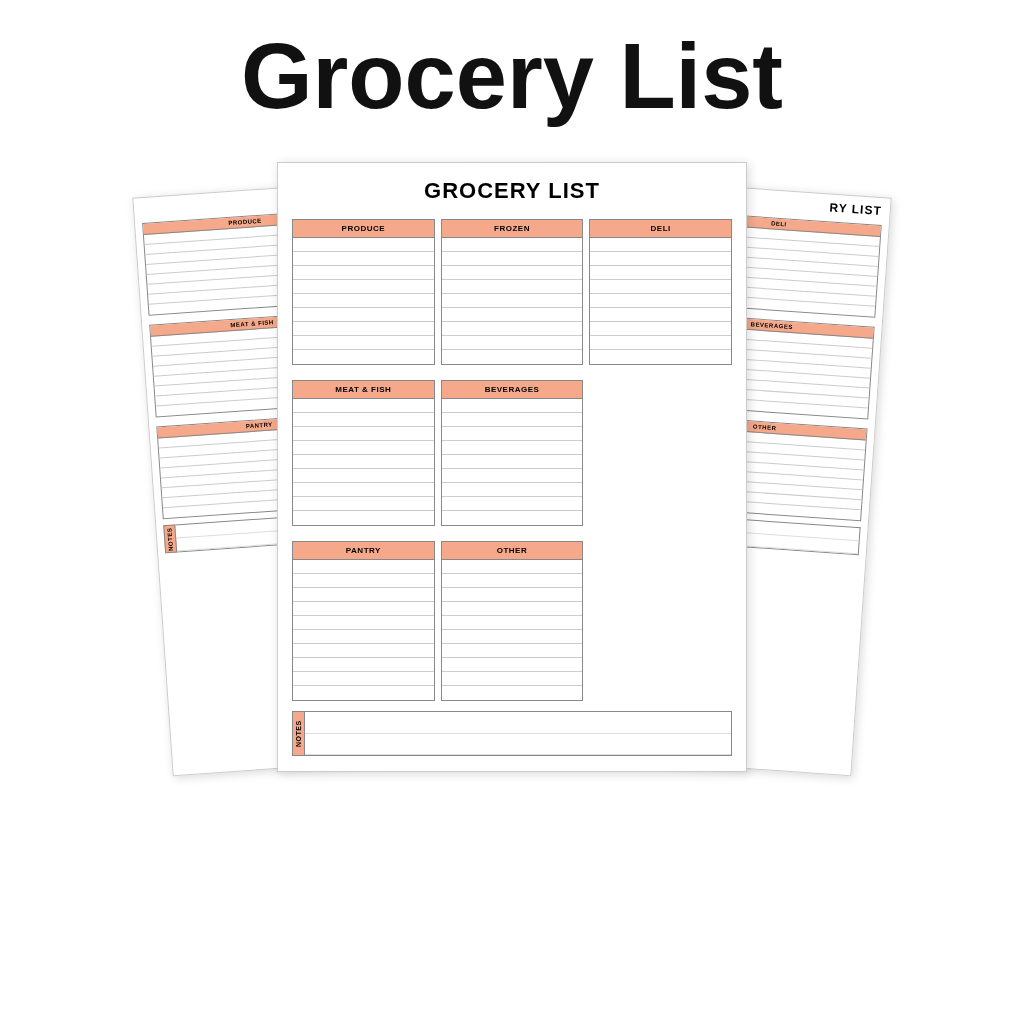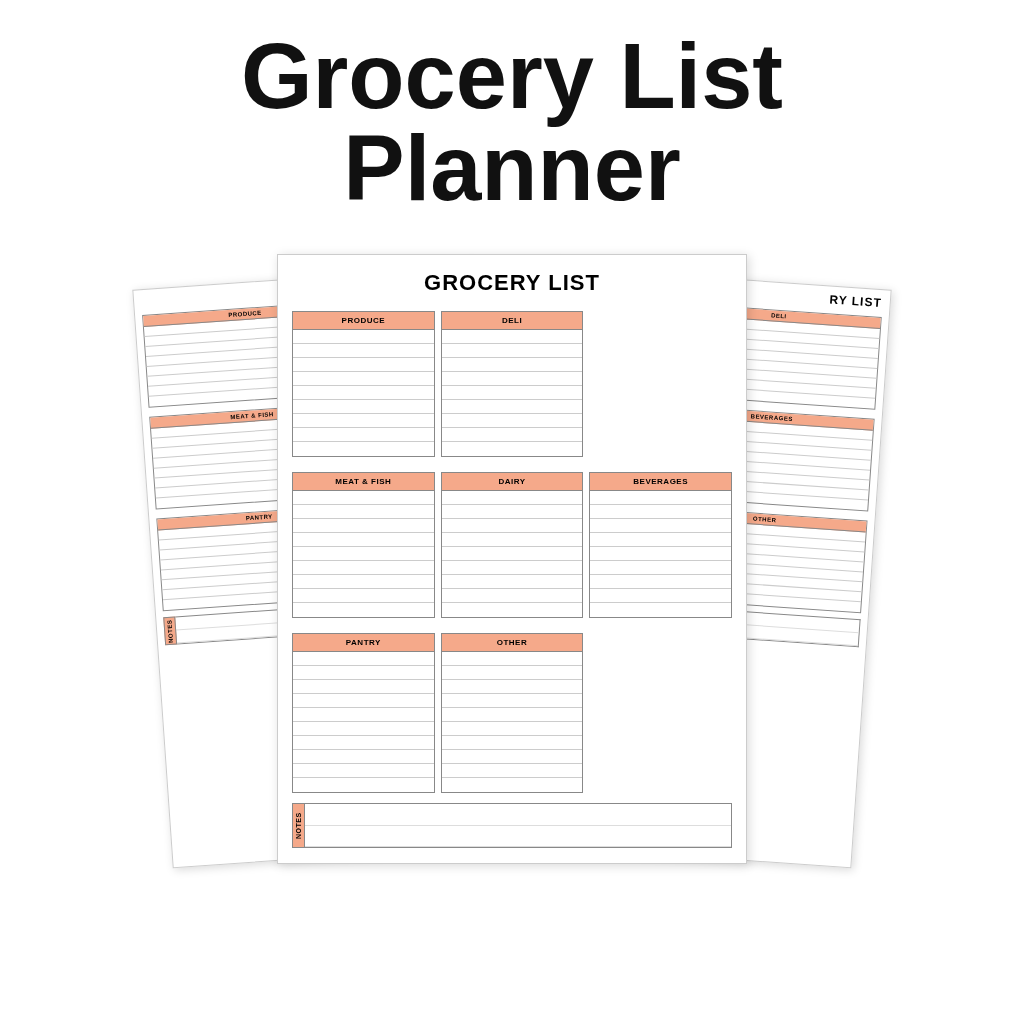--- a/index.html
+++ b/index.html
@@ -220,21 +220,20 @@
     .side-sheet .sheet-title-small {
       font-size: 11px;
       padding: 6px 0 4px 0;
     }
   </style>
 </head>
 <body>
 
 <div class="page-title">
   <span>Grocery List</span><br>
-  <span>Planner</span>
 </div>
 
 <div class="sheets-container">
 
   <div class="sheet sheet-back-left side-sheet">
     <div class="sheet-title-small">GROCE</div>
 
     <div class="grid-section-2col">
       <div class="category-block">
         <div class="category-header">PRODUCE</div>
@@ -442,52 +441,52 @@
             <div class="line-row"></div>
           <div class="line-row"></div>
             <div class="line-row"></div>
             <div class="line-row"></div>
           <div class="line-row"></div>
             <div class="line-row"></div>
             <div class="line-row"></div>
         </div>
       </div>
       <div class="category-block">
+        <div class="category-header">FROZEN</div>
+        <div class="category-lines">
+          <div class="line-row"></div>
+            <div class="line-row"></div>
+            <div class="line-row"></div>
+          <div class="line-row"></div>
+            <div class="line-row"></div>
+            <div class="line-row"></div>
+          <div class="line-row"></div>
+            <div class="line-row"></div>
+            <div class="line-row"></div>
+        </div>
+      </div>
+      <div class="category-block">
         <div class="category-header">DELI</div>
         <div class="category-lines">
           <div class="line-row"></div>
             <div class="line-row"></div>
             <div class="line-row"></div>
           <div class="line-row"></div>
             <div class="line-row"></div>
             <div class="line-row"></div>
           <div class="line-row"></div>
             <div class="line-row"></div>
             <div class="line-row"></div>
         </div>
       </div>
     </div>
 
     <div class="grid-section">
       <div class="category-block">
         <div class="category-header">MEAT &amp; FISH</div>
-        <div class="category-lines">
-          <div class="line-row"></div>
-            <div class="line-row"></div>
-            <div class="line-row"></div>
-          <div class="line-row"></div>
-            <div class="line-row"></div>
-            <div class="line-row"></div>
-          <div class="line-row"></div>
-            <div class="line-row"></div>
-            <div class="line-row"></div>
-        </div>
-      </div>
-      <div class="category-block">
-        <div class="category-header">DAIRY</div>
         <div class="category-lines">
           <div class="line-row"></div>
             <div class="line-row"></div>
             <div class="line-row"></div>
           <div class="line-row"></div>
             <div class="line-row"></div>
             <div class="line-row"></div>
           <div class="line-row"></div>
             <div class="line-row"></div>
             <div class="line-row"></div>

